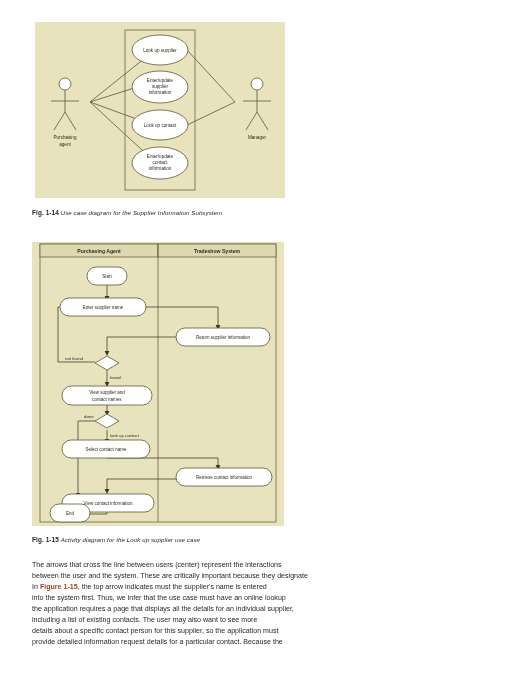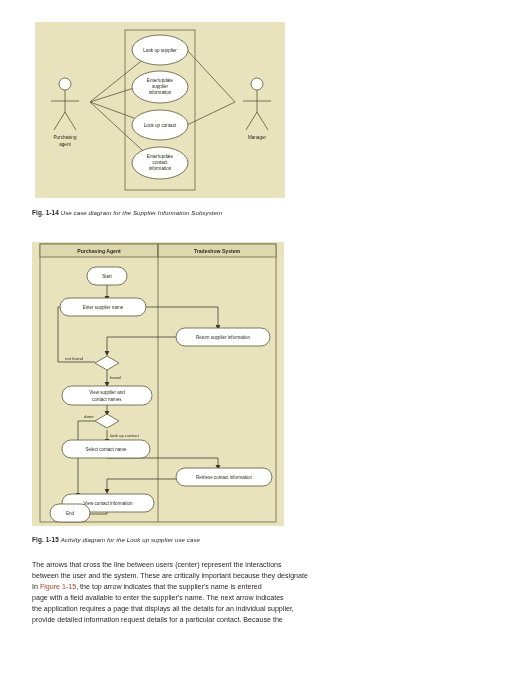--- a/index.html
+++ b/index.html
@@ -33,21 +33,21 @@
           fill:#2b2a20;text-anchor:middle;font-weight:bold;}
   .frame{fill:none;stroke:#6b6545;stroke-width:.8;}
   .lanefill{fill:#ded8ae;stroke:#6b6545;stroke-width:.8;}
   .flow{stroke:#3a3828;stroke-width:.75;fill:none;}
 
   
   .body{position:absolute;left:32px;top:560px;width:300px;
         font-size:7.1px;line-height:11.05px;color:#231f20;
         text-align:left;}
   .body p{margin:0;}
-  .xref{color:#9e3f28;font-weight:normal;}
+  .xref{color:#9e3f28;font-weight:bold;}
 </style>
 </head>
 <body>
 
 <div class="page">
 
   <div class="figbox" id="fig14">
     <svg width="250" height="176" viewBox="0 0 250 176">
 
       <rect class="frame" x="90" y="8" width="70" height="160"></rect>
@@ -210,19 +210,21 @@
   </div>
 
   <div class="cap" id="cap15">
     <b>Fig. 1-15</b>
     <i>Activity diagram for the Look up supplier use case</i>
   </div>
 
   <div class="body">
     <p>The arrows that cross the line between users (center) represent the interactions</p>
     <p>between the user and the system. These are critically important because they designate</p>
-    <p><span>In </span><span class="xref">Figure 1-15</span><span>, the top arrow indicates that the supplier's name is entered</span></p>
-    <p>page with a field available to enter the supplier's name. The next arrow indicates</p>
+    <p><span>In </span><span class="xref">Figure 1-15</span><span>, the top arrow indicates must the supplier's name is entered</span></p>
+    <p>into the system first. Thus, we infer that the use case must have an online lookup</p>
     <p>the application requires a page that displays all the details for an individual supplier,</p>
+    <p>including a list of existing contacts. The user may also want to see more</p>
+    <p>details about a specific contact person for this supplier, so the application must</p>
     <p>provide detailed information request details for a particular contact. Because the</p>
   </div>
 
 </div>
 
 </body></html>

